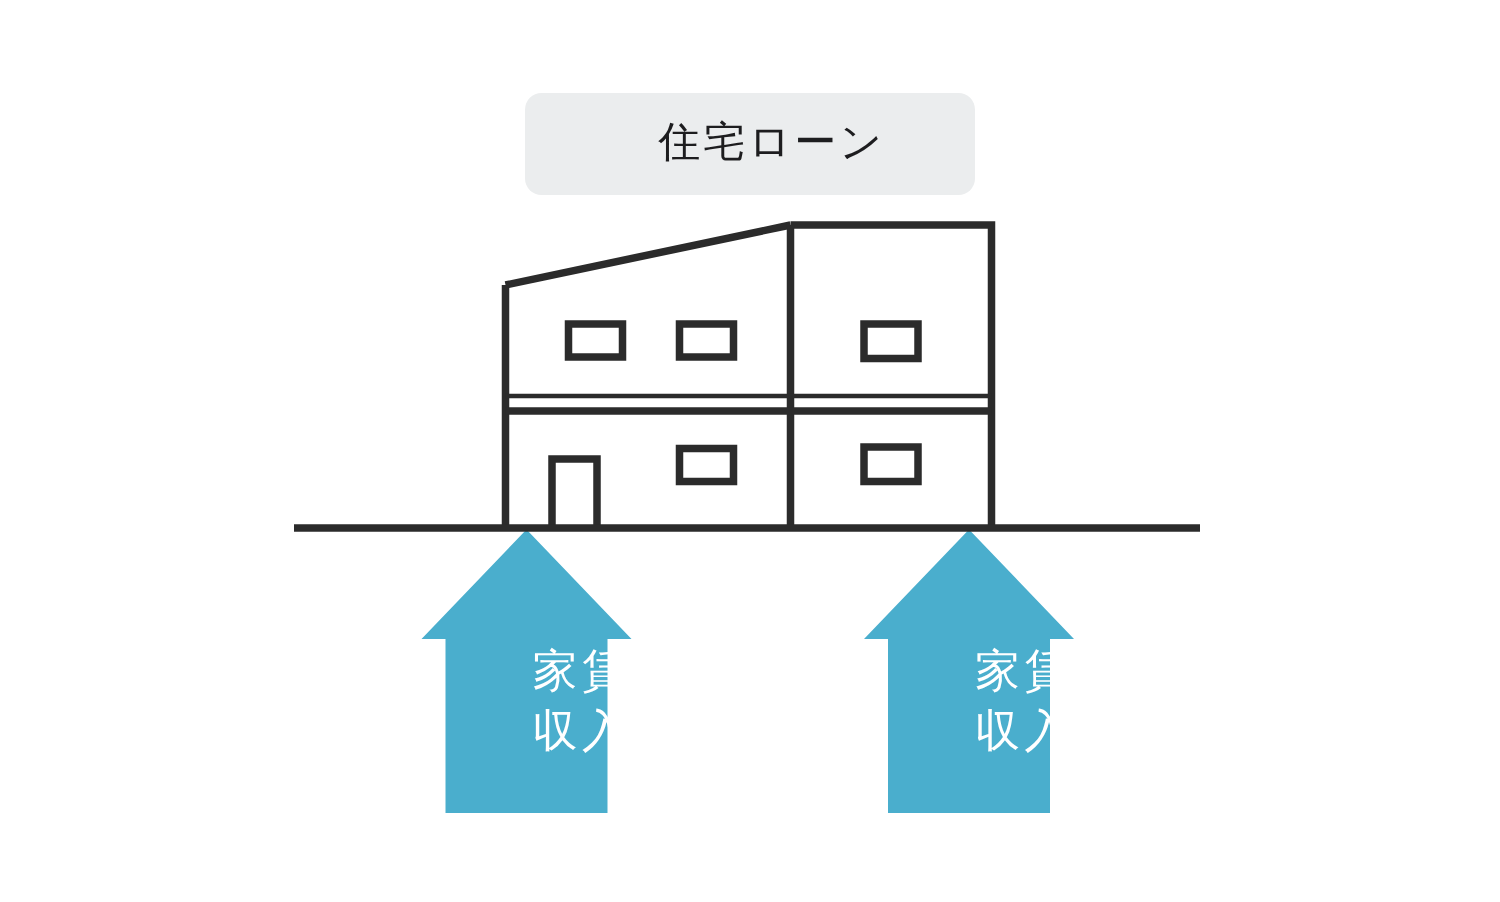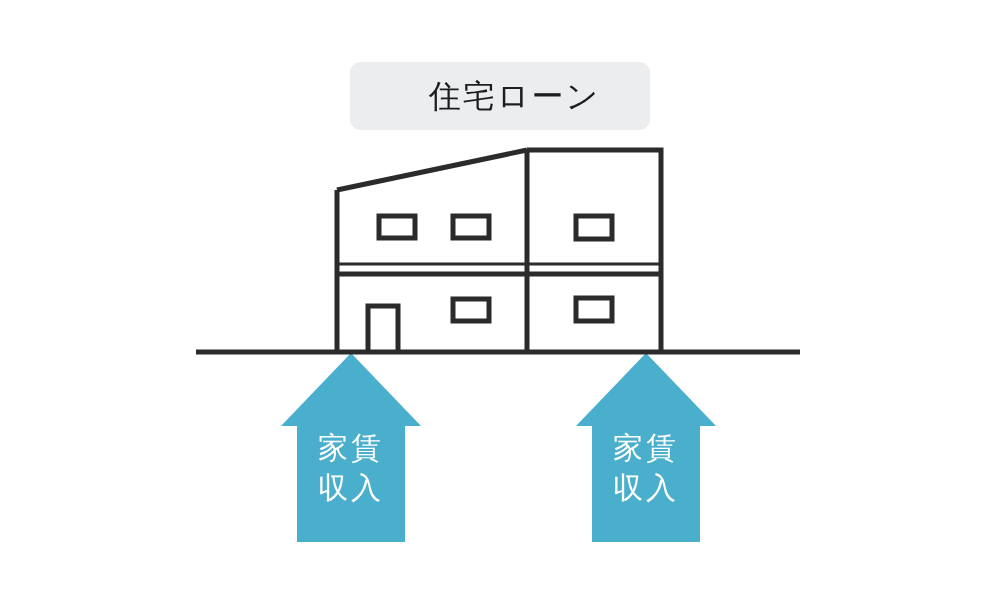--- a/index.html
+++ b/index.html
@@ -33,21 +33,21 @@
     width: 300px;
     height: 68px;
     background: #ebedee;
     border-radius: 11px;
     display: flex;
     align-items: center;
     justify-content: center;
   }
   #title-badge-label {
     font-family: "Liberation Serif", "DejaVu Serif", serif;
-    font-size: 32px;
+    font-size: 28px;
     line-height: 1;
     letter-spacing: 2px;
     color: #1d1d1f;
     white-space: nowrap;
     font-weight: 400;
     margin-left: 29px;
   }
   
   .arrow-label {
     position: absolute;
@@ -56,20 +56,21 @@
     font-family: "Liberation Serif", "DejaVu Serif", serif;
     font-size: 30px;
     line-height: 1.33;
     letter-spacing: 3px;
     color: #ffffff;
     font-weight: 400;
     pointer-events: none;
   }
   .arrow-label span {
     display: block;
+    text-align: right;
   }
   #left-arrow-label {
     left: 281px;
     top: 428px;
   }
   #right-arrow-label {
     left: 576px;
     top: 428px;
   }
 </style>

